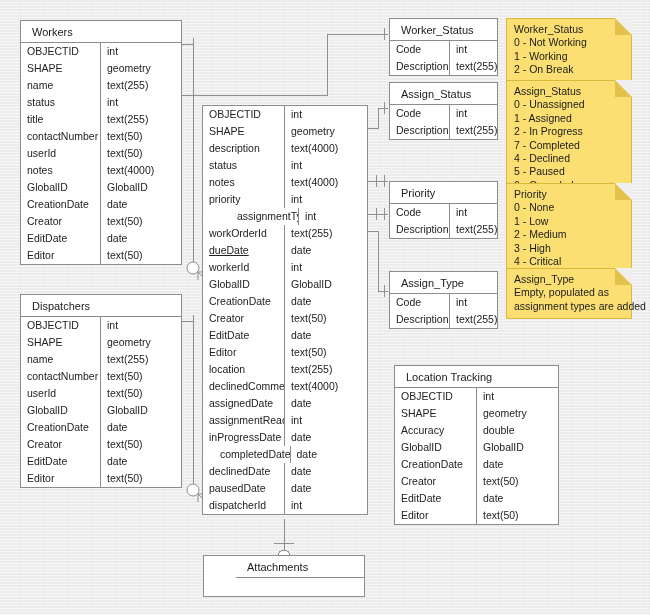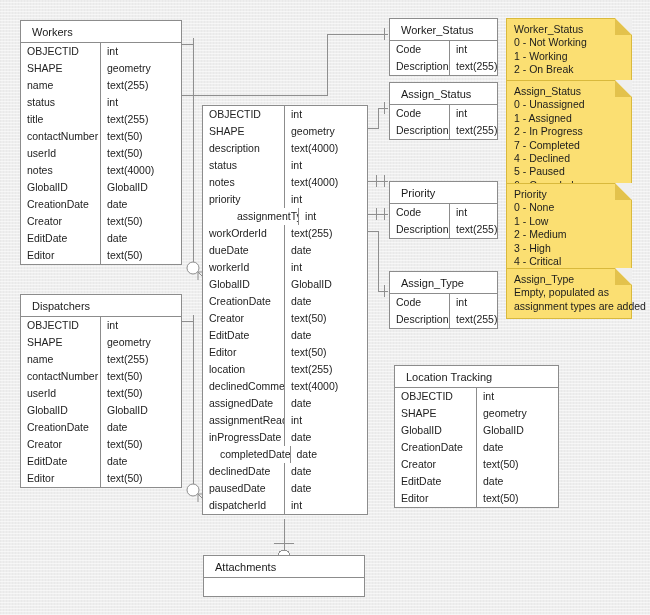--- a/index.html
+++ b/index.html
@@ -284,21 +284,21 @@
         </div>
         <div class="row">
           <div class="c1" style="width: 82px; margin-left: 28px;">assignmentType</div>
           <div class="c2" style="width: 82px;">int</div>
         </div>
         <div class="row">
           <div class="c1" style="width: 82px;">workOrderId</div>
           <div class="c2" style="width: 82px;">text(255)</div>
         </div>
         <div class="row">
-          <div class="c1" style="width: 82px;">dueDate</div>
+          <div class="c1" style="width: 82px; text-decoration: underline;">dueDate</div>
           <div class="c2" style="width: 82px;">date</div>
         </div>
         <div class="row">
           <div class="c1" style="width: 82px;">workerId</div>
           <div class="c2" style="width: 82px;">int</div>
         </div>
         <div class="row">
           <div class="c1" style="width: 82px;">GlobalID</div>
           <div class="c2" style="width: 82px;">GlobalID</div>
         </div>
@@ -418,20 +418,24 @@
     <div class="rows">
         <div class="row">
           <div class="c1" style="width: 82px;">OBJECTID</div>
           <div class="c2" style="width: 81px;">int</div>
         </div>
         <div class="row">
           <div class="c1" style="width: 82px;">SHAPE</div>
           <div class="c2" style="width: 81px;">geometry</div>
         </div>
         <div class="row">
+          <div class="c1" style="width: 82px;">Accuracy</div>
+          <div class="c2" style="width: 81px;">double</div>
+        </div>
+        <div class="row">
           <div class="c1" style="width: 82px;">GlobalID</div>
           <div class="c2" style="width: 81px;">GlobalID</div>
         </div>
         <div class="row">
           <div class="c1" style="width: 82px;">CreationDate</div>
           <div class="c2" style="width: 81px;">date</div>
         </div>
         <div class="row">
           <div class="c1" style="width: 82px;">Creator</div>
           <div class="c2" style="width: 81px;">text(50)</div>
@@ -440,21 +444,21 @@
           <div class="c1" style="width: 82px;">EditDate</div>
           <div class="c2" style="width: 81px;">date</div>
         </div>
         <div class="row">
           <div class="c1" style="width: 82px;">Editor</div>
           <div class="c2" style="width: 81px;">text(50)</div>
         </div>
       </div>
   </div>
 
-  <div class="entity" id="ent-attachments" style="left:203px;top:555px;width:162px;">
+  <div class="entity" id="ent-attachments" style="left:203px;top:555px;width:162px;padding-left:32px;">
     <div class="title">Attachments</div>
     <div class="rows">
         <div class="row blank">
           <div class="c1" style="width: 160px;"></div>
         </div>
       </div>
   </div>
 
 </div>
 

